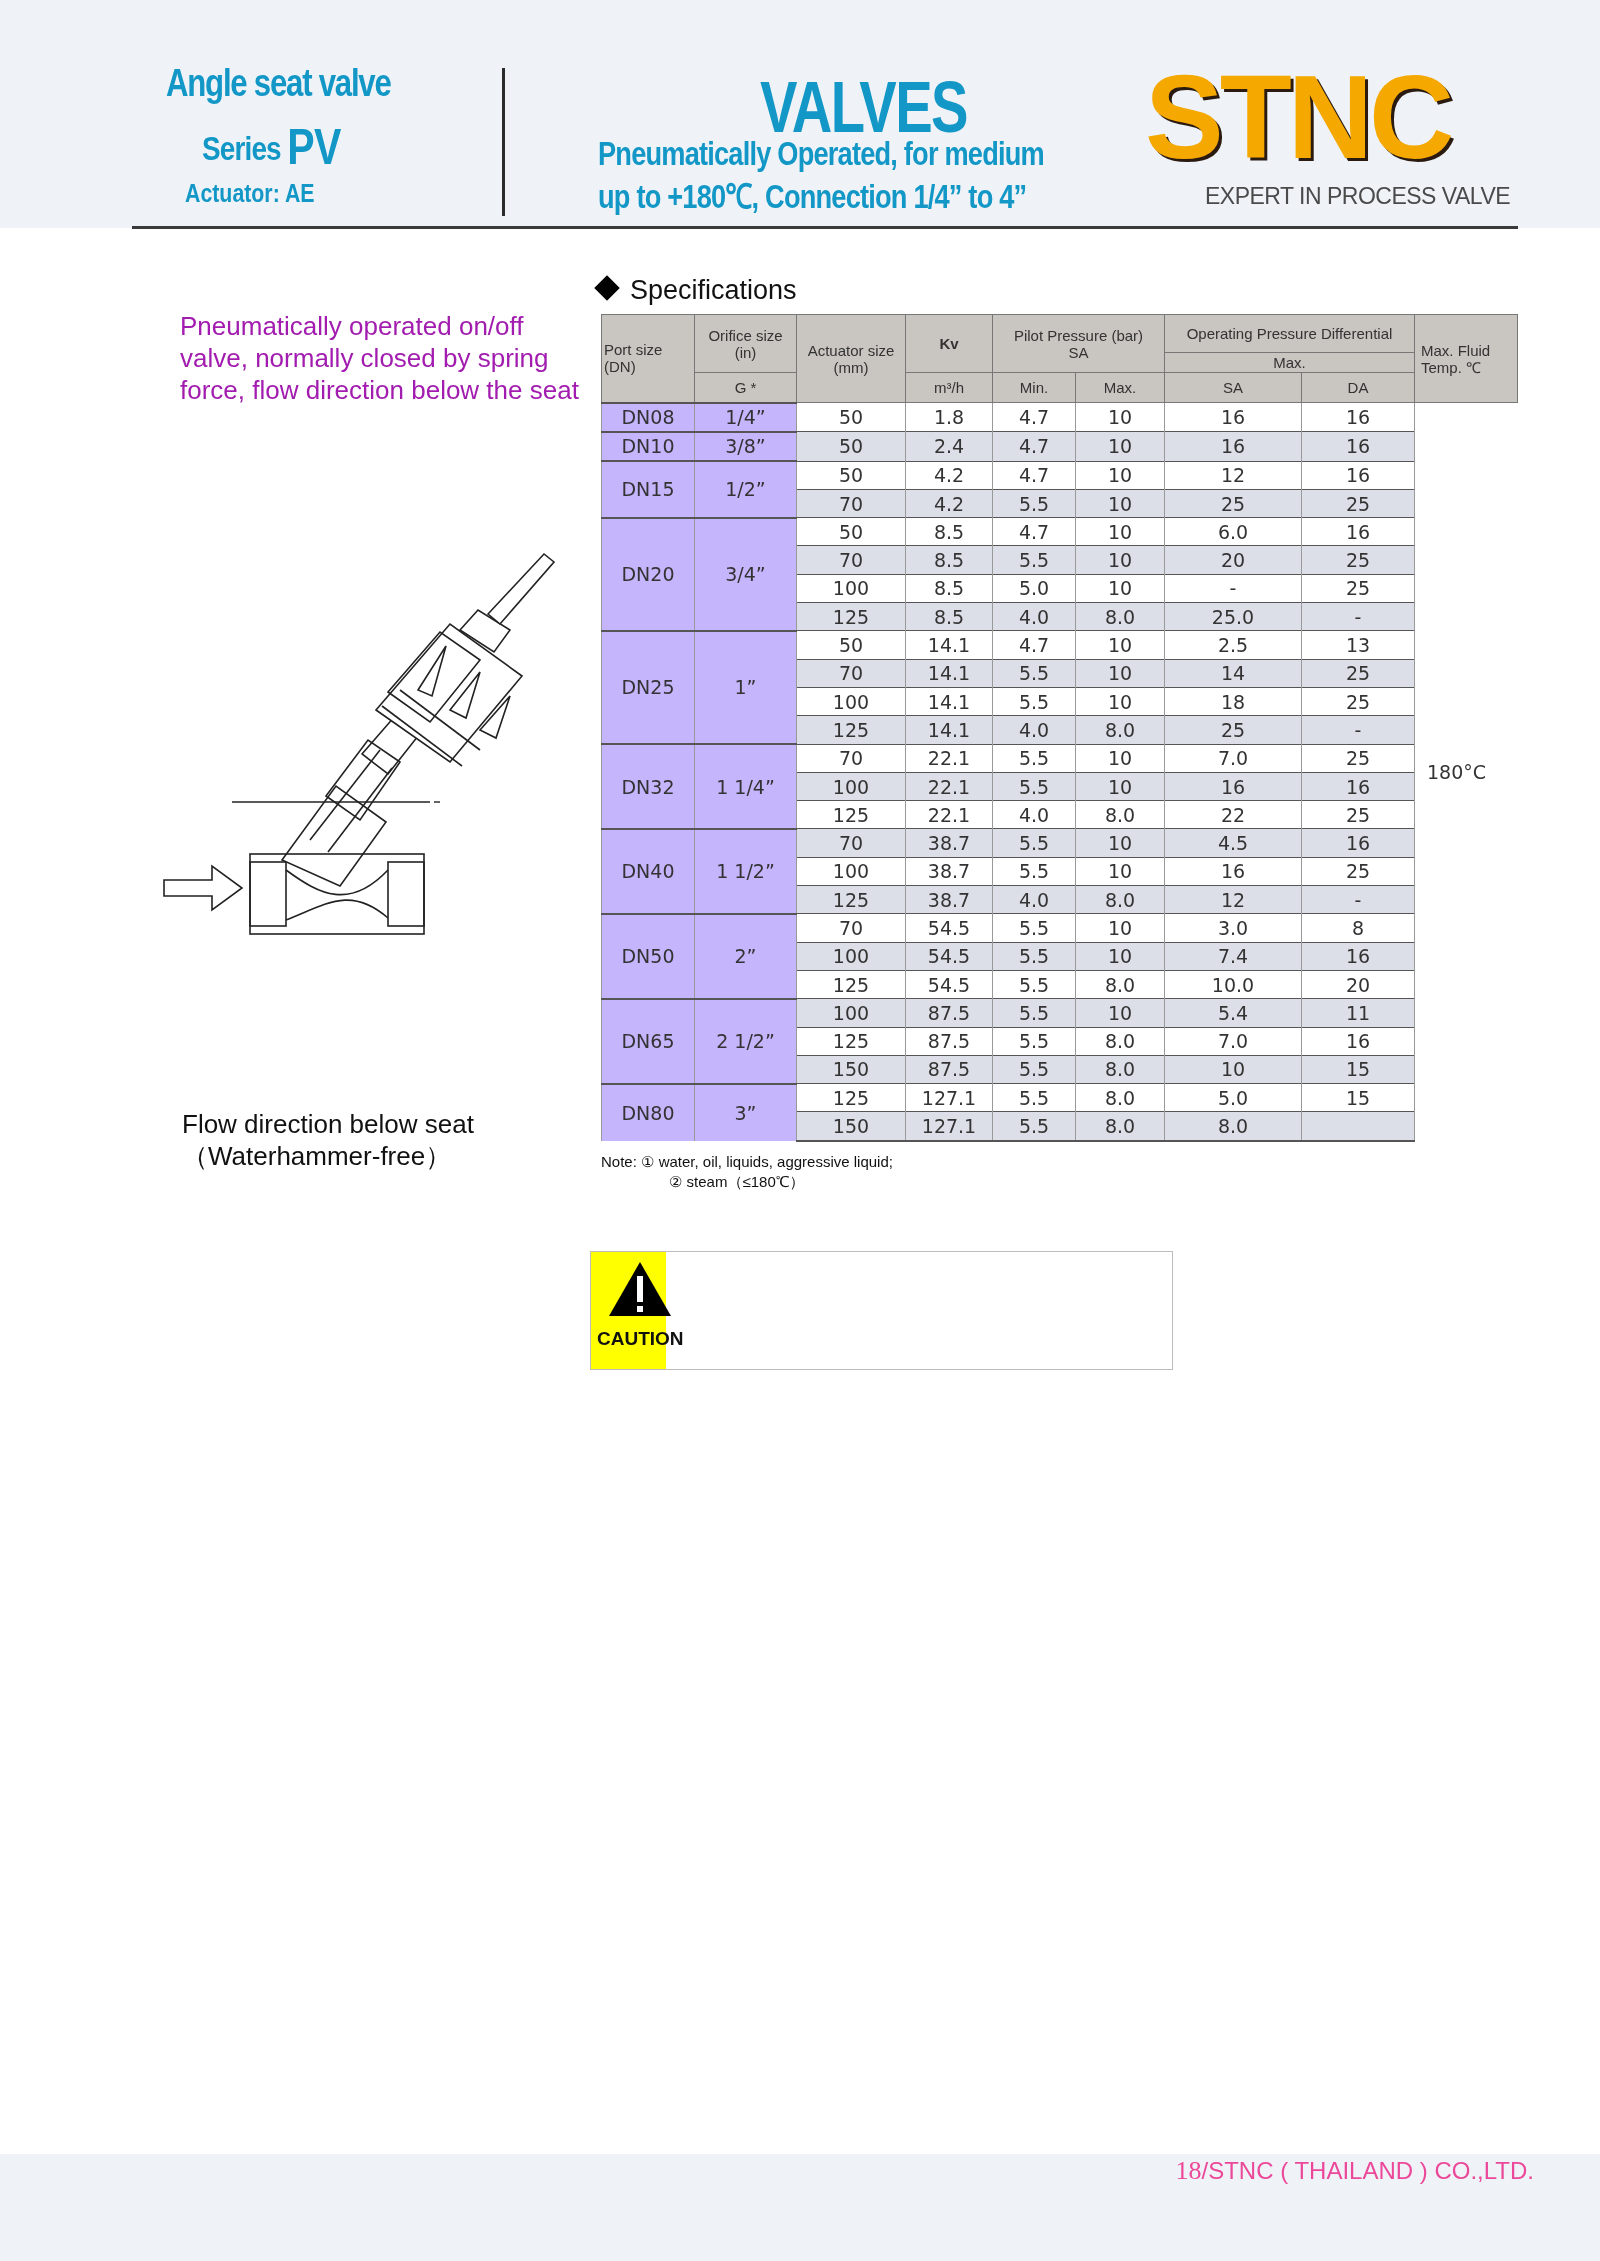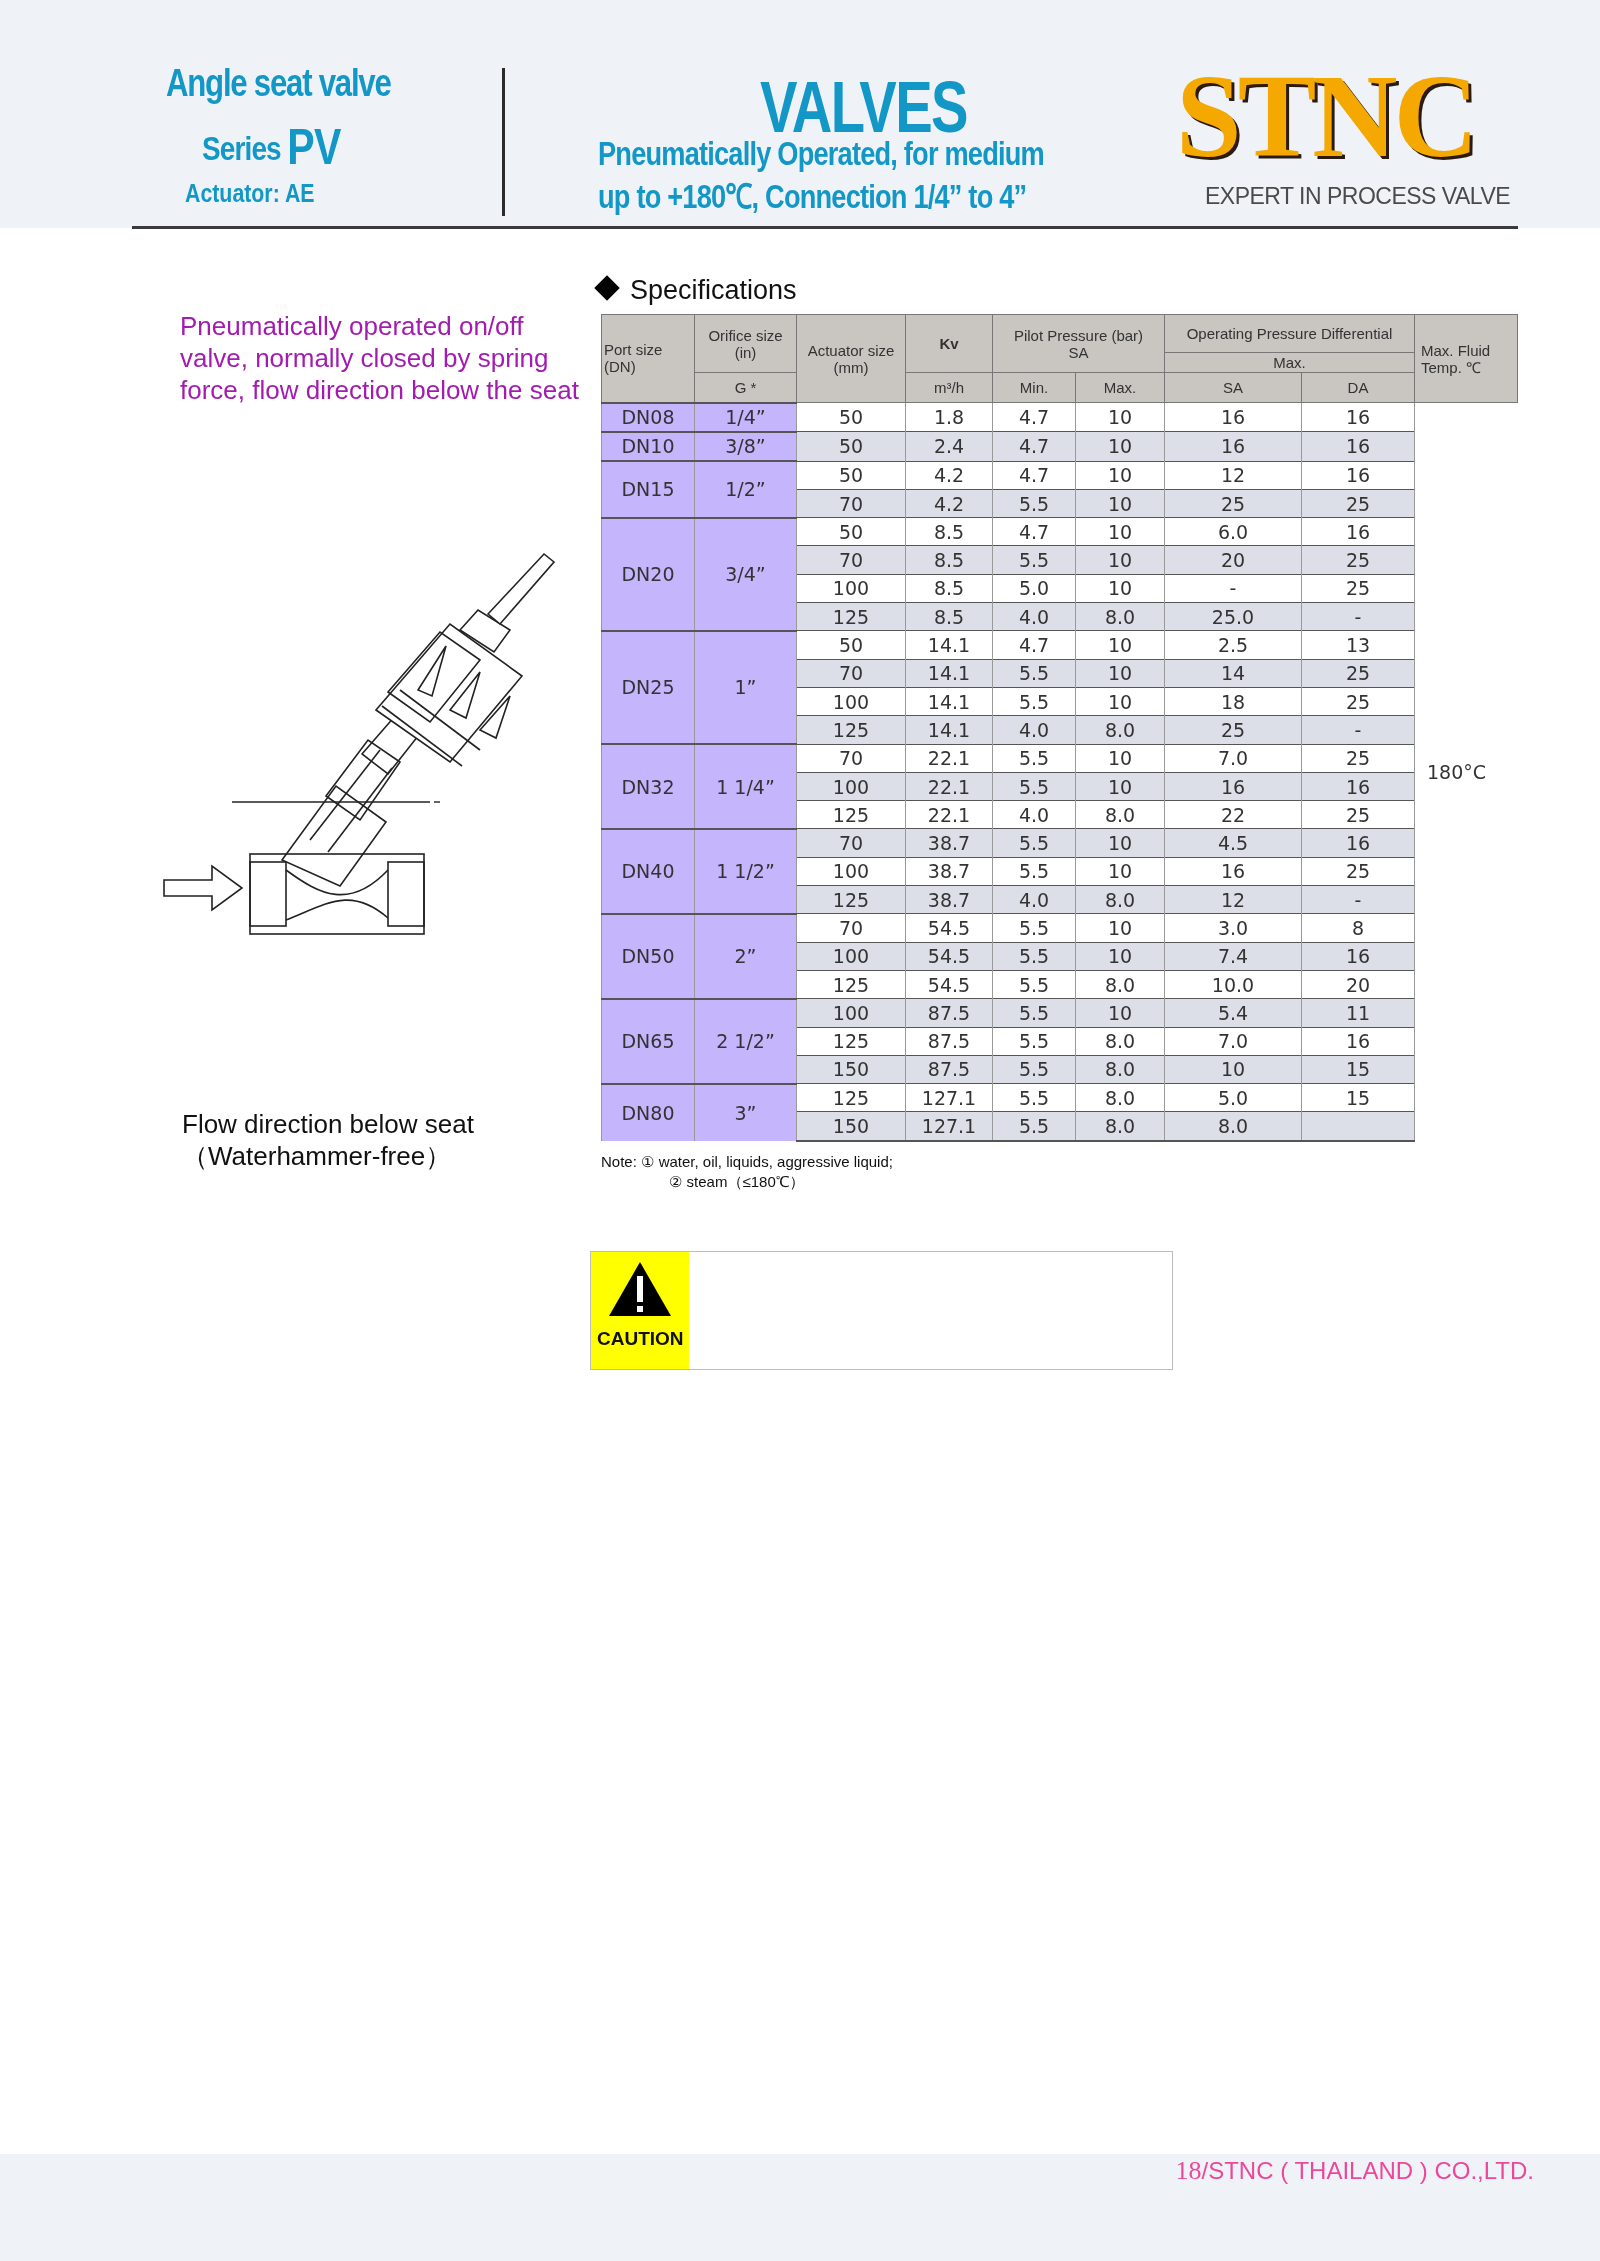--- a/index.html
+++ b/index.html
@@ -8,38 +8,38 @@
   .header-rule{position:absolute;left:132px;top:226px;width:1386px;height:3px;background:#3a3a3a;}
   .vdiv{position:absolute;left:502px;top:68px;width:3px;height:148px;background:#2b2b2b;}
   .brand-blue{color:#1297c6;font-weight:bold;font-family:"Liberation Sans",sans-serif;transform-origin:left top;}
   .h-title{position:absolute;left:166px;top:62px;font-size:38px;letter-spacing:-1.5px;transform:scaleX(0.82);}
   .h-series{position:absolute;left:202px;top:118px;font-size:34px;letter-spacing:-1px;transform:scaleX(0.82);}
   .h-series .pv{font-size:50px;vertical-align:-4px;margin-left:8px;}
   .h-actuator{position:absolute;left:185px;top:178px;font-size:26px;transform:scaleX(0.82);}
   .h-valves{position:absolute;left:760px;top:66px;font-size:72px;letter-spacing:-2px;transform:scaleX(0.78);}
   .h-sub1{position:absolute;left:598px;top:134px;font-size:34px;letter-spacing:-1px;transform:scaleX(0.8);white-space:nowrap;}
   .h-sub2{position:absolute;left:598px;top:172px;font-size:34px;letter-spacing:-1px;transform:scaleX(0.8);white-space:nowrap;}
-  .logo{position:absolute;left:1176px;top:58px;font-family:Liberation Serif, serif;font-weight:bold;font-size:118px;color:#f5a800;letter-spacing:-4px;text-shadow:3px 3px 0 #2a1a10;line-height:1;}
+  .logo{position:absolute;left:1145px;top:58px;font-family:Liberation Sans, sans-serif;font-weight:bold;font-size:118px;color:#f5a800;letter-spacing:-4px;text-shadow:3px 3px 0 #2a1a10;line-height:1;}
   .logo-tag{position:absolute;left:1205px;top:183px;font-size:23px;color:#4a4a4a;letter-spacing:-0.5px;}
   .intro{position:absolute;left:180px;top:310px;width:400px;font-size:26px;line-height:32px;color:#a21caf;}
   .caption{position:absolute;left:182px;top:1108px;font-size:26px;line-height:32px;color:#111;}
   .diagram{position:absolute;left:150px;top:540px;}
   .spec-head{position:absolute;left:598px;top:275px;font-size:27px;color:#111;}
   .spec-head .diamond{display:inline-block;width:18px;height:18px;background:#000;transform:rotate(45deg);margin-right:14px;vertical-align:2px;}
   table.spec{position:absolute;left:601px;top:314px;border-collapse:collapse;font-family:"DejaVu Sans",sans-serif;}
   table.spec th{background:#c9c6c1;color:#333;font-weight:normal;font-size:15px;border:1.5px solid #777;padding:0 2px;line-height:17px;font-family:"Liberation Sans",sans-serif;}
   table.spec td{font-size:19px;height:27.3px;padding:0;border-top:1.5px solid #555;border-left:1.5px solid #999;color:#333;text-align:center;}
   table.spec tr.alt td.v{background:#dcdfe8;}
   table.spec td.grp{background:#c4b5fd;}
   table.spec td.temp{background:#fff;text-align:left;padding-left:12px;}
   table.spec tbody tr:last-child td{border-bottom:2px solid #555;}
   .note{position:absolute;left:601px;top:1152px;font-size:15px;line-height:20px;color:#111;}
   .note .l2{padding-left:68px;}
   .caution{position:absolute;left:590px;top:1251px;width:581px;height:117px;border:1.5px solid #bdbdbd;background:#fff;display:flex;}
-  .caution-left{width:98px;height:117px;background:#ffff00;position:relative;}
+  .caution-left{width:75px;height:117px;background:#ffff00;position:relative;}
   .caution-label{position:absolute;left:6px;top:76px;font-weight:bold;font-size:19px;color:#111;}
   .caution-text{padding:18px 0 0 8px;font-size:15.5px;line-height:19px;color:#111;width:470px;}
   .footer{position:absolute;left:0;top:2154px;width:1600px;height:107px;background:#eff3f8;}
   .footer-text{position:absolute;right:66px;top:2156px;font-size:24px;color:#ec4899;}
   .footer-text .pg{font-family:"Liberation Serif",serif;font-size:26px;}
 </style>
 </head>
 <body>
 
 <div class="header"></div>

